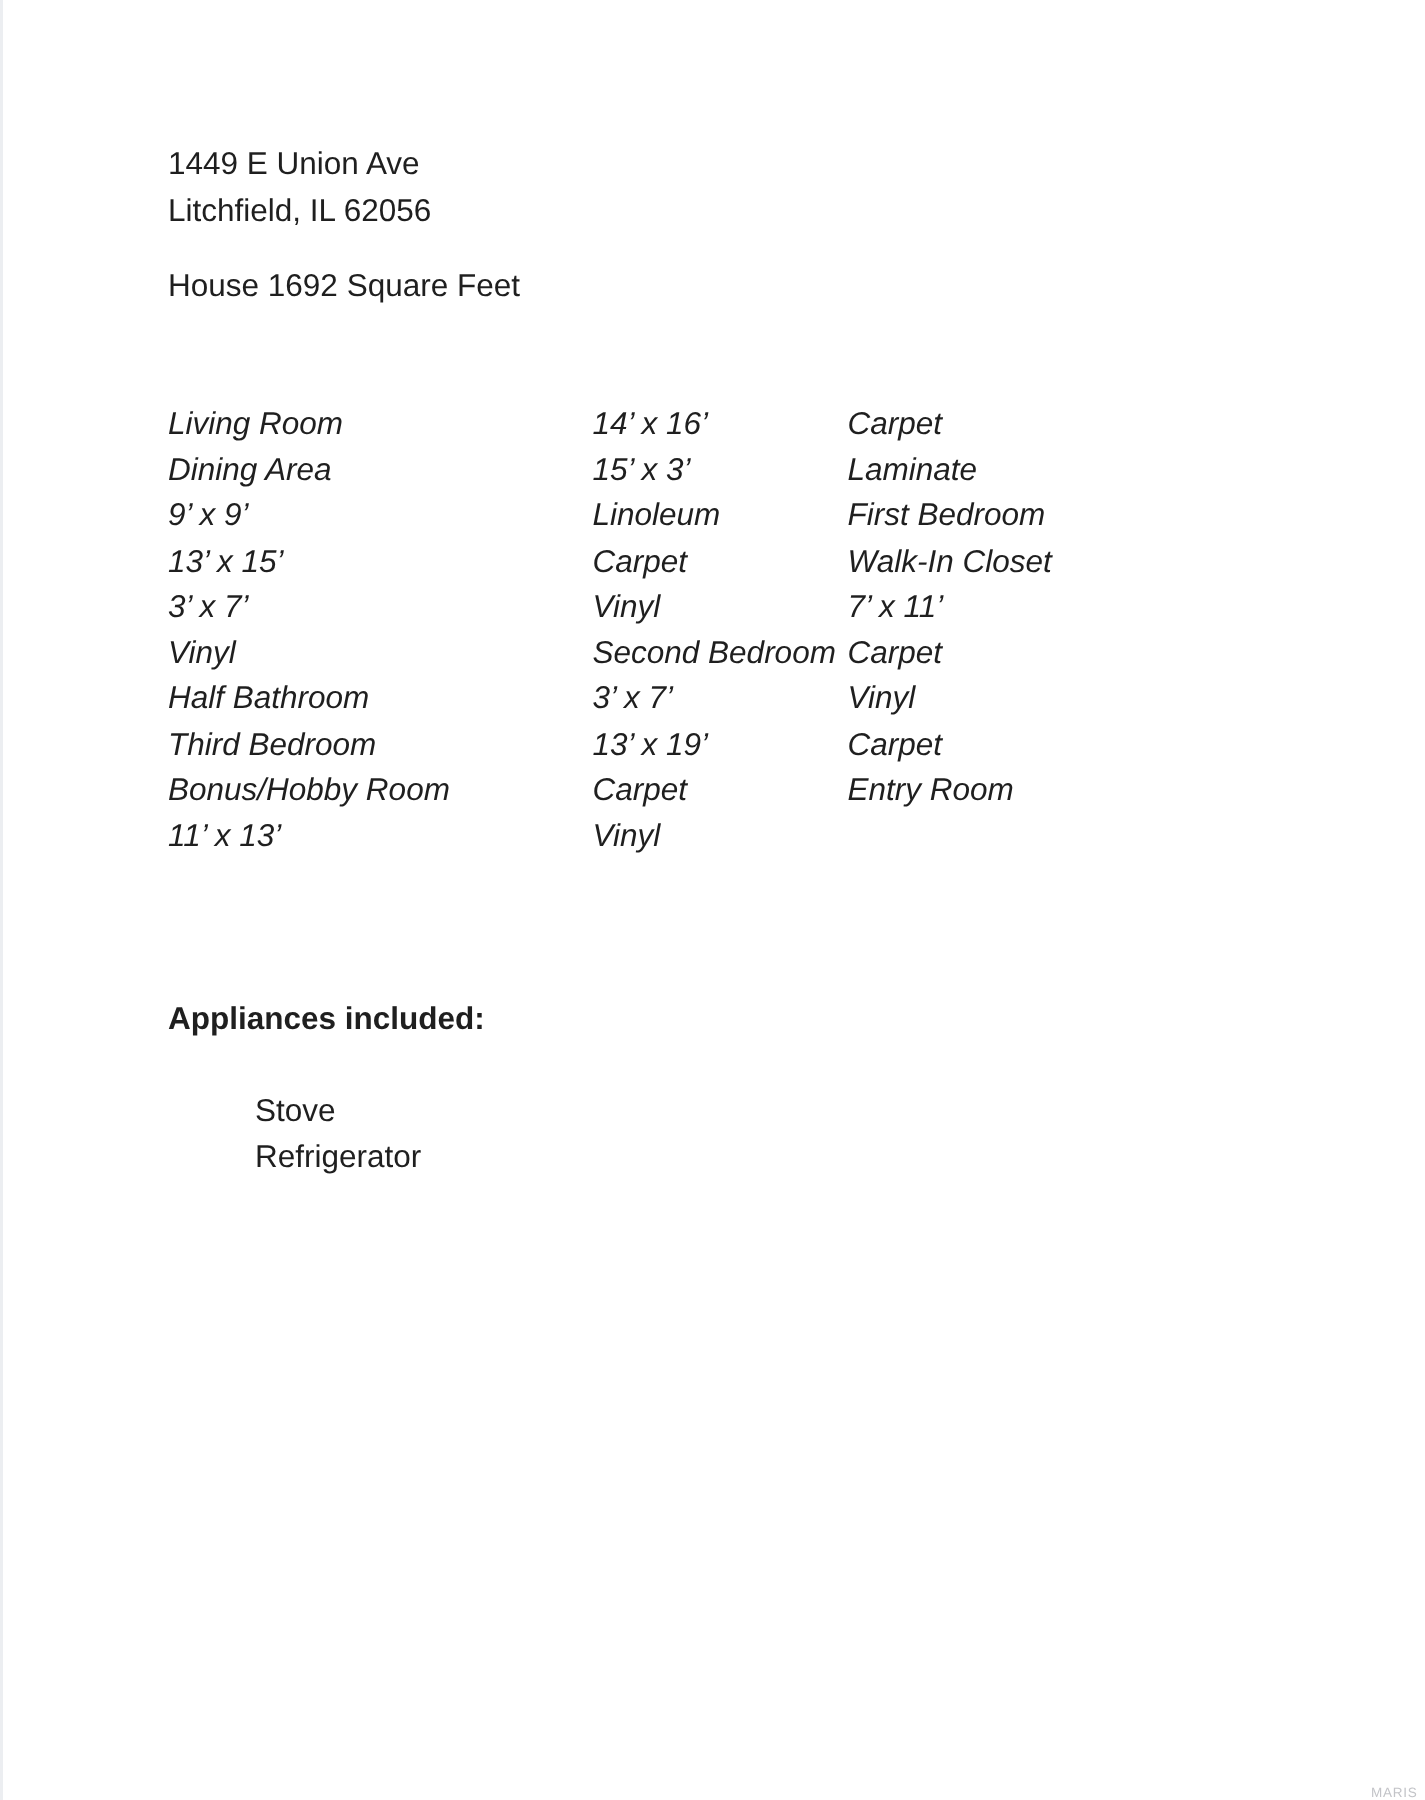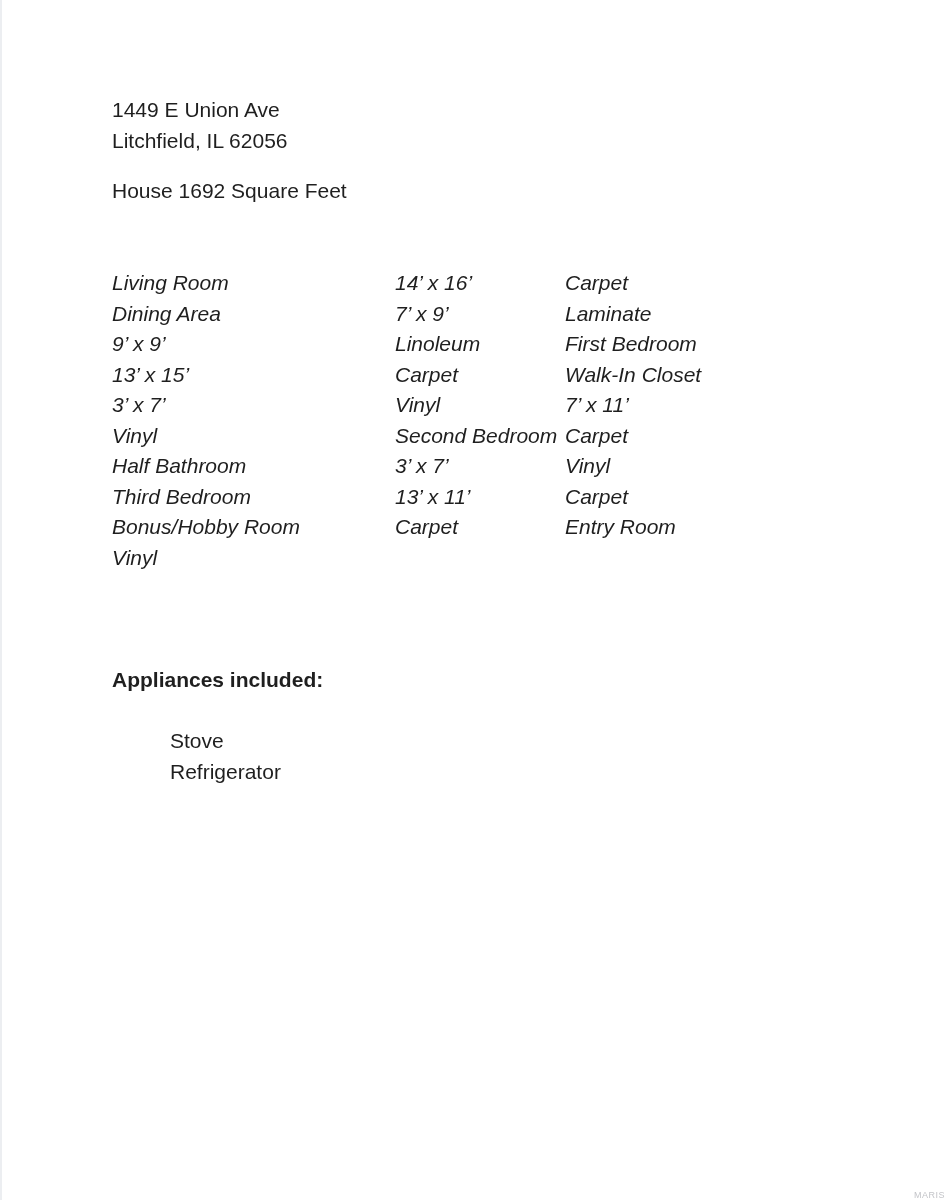--- a/index.html
+++ b/index.html
@@ -88,21 +88,21 @@
   </div>
 
   <div class="house-size line">House 1692 Square Feet</div>
 
   <div class="rooms-table">
     <div class="cell">Living Room</div>
     <div class="cell">14’ x 16’</div>
     <div class="cell">Carpet</div>
 
     <div class="cell">Dining Area</div>
-    <div class="cell">7’ x 9’</div>
+    <div class="cell">15’ x 3’</div>
     <div class="cell">Laminate</div>
 
     <div class="cell">9’ x 9’</div>
     <div class="cell">Linoleum</div>
 
     <div class="cell">First Bedroom</div>
     <div class="cell">13’ x 15’</div>
     <div class="cell">Carpet</div>
 
     <div class="cell">Walk-In Closet</div>
@@ -113,27 +113,28 @@
     <div class="cell">Vinyl</div>
 
     <div class="cell">Second Bedroom</div>
     <div class="cell">Carpet</div>
 
     <div class="cell">Half Bathroom</div>
     <div class="cell">3’ x 7’</div>
     <div class="cell">Vinyl</div>
 
     <div class="cell">Third Bedroom</div>
-    <div class="cell">13’ x 11’</div>
+    <div class="cell">13’ x 19’</div>
     <div class="cell">Carpet</div>
 
     <div class="cell">Bonus/Hobby Room</div>
     <div class="cell">Carpet</div>
 
     <div class="cell">Entry Room</div>
+    <div class="cell">11’ x 13’</div>
     <div class="cell">Vinyl</div>
   </div>
 
   <div class="appliances-heading line">Appliances included:</div>
 
   <div class="appliances-list">
     <div class="line">Stove</div>
     <div class="line">Refrigerator</div>
   </div>
 

